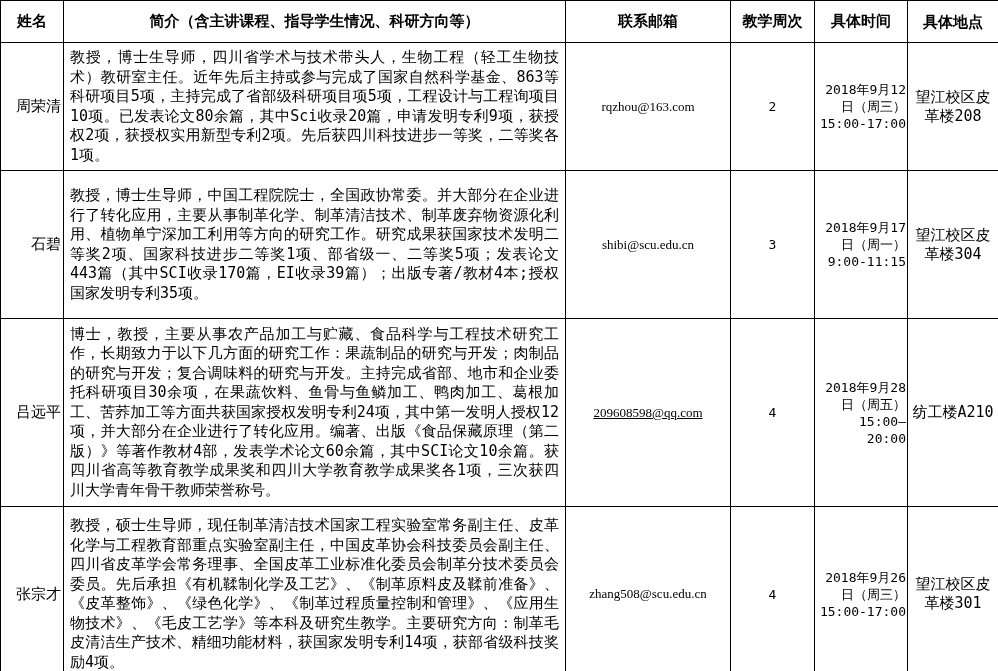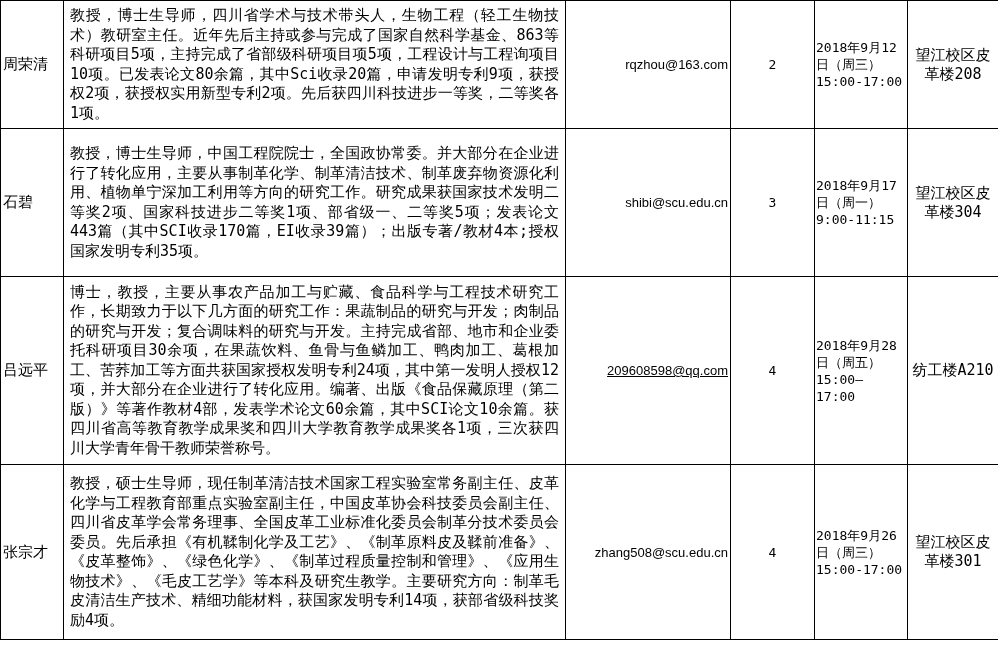--- a/index.html
+++ b/index.html
@@ -36,45 +36,45 @@
   th.loc-head {
     vertical-align: bottom;
     padding-bottom: 1px;
   }
   tr.head-row { height: 42px; }
   tr.r1 { height: 128px; }
   tr.r2 { height: 148px; }
   tr.r3 { height: 188px; }
   tr.r4 { height: 175px; }
   td.name {
-    text-align: left;
+    text-align: right;
     font-size: 15px;
     padding: 0 2px;
   }
   td.intro {
     font-size: 15px;
     line-height: 19.5px;
     text-align: justify;
     padding: 2px 6px;
     font-family: "DejaVu Sans Mono", "DejaVu Sans", sans-serif;
   }
   td.email {
-    text-align: right;
+    text-align: center;
     font-size: 13px;
-    font-family: Liberation Sans, sans-serif;
+    font-family: Liberation Serif, serif;
     padding: 0 2px;
     word-wrap: break-word;
   }
   td.week {
     text-align: center;
     font-size: 13px;
     font-family: "DejaVu Sans Mono", "DejaVu Sans", monospace;
   }
   td.time {
-    text-align: left;
+    text-align: right;
     font-size: 13px;
     line-height: 17px;
     white-space: pre-line;
     font-family: "DejaVu Sans Mono", "DejaVu Sans", monospace;
     padding: 4px 1px;
   }
   td.loc {
     text-align: center;
     font-size: 15px;
     line-height: 19px;
@@ -91,20 +91,28 @@
 <table class="grid">
   <colgroup>
     <col style="width:63px">
     <col style="width:502px">
     <col style="width:165px">
     <col style="width:84px">
     <col style="width:93px">
     <col style="width:91px">
   </colgroup>
   <tbody>
+      <tr class="head-row">
+    <th>姓名</th>
+    <th>简介（含主讲课程、指导学生情况、科研方向等）</th>
+    <th>联系邮箱</th>
+    <th>教学周次</th>
+    <th>具体时间</th>
+    <th class="loc-head">具体地点</th>
+  </tr>
 
   <tr class="r1">
     <td class="name">周荣清</td>
     <td class="intro">教授，博士生导师，四川省学术与技术带头人，生物工程（轻工生物技术）教研室主任。近年先后主持或参与完成了国家自然科学基金、863等科研项目5项，主持完成了省部级科研项目项5项，工程设计与工程询项目10项。已发表论文80余篇，其中Sci收录20篇，申请发明专利9项，获授权2项，获授权实用新型专利2项。先后获四川科技进步一等奖，二等奖各1项。</td>
     <td class="email">rqzhou@163.com</td>
     <td class="week">2</td>
     <td class="time">2018年9月12
 日（周三）
 15:00-17:00</td>
     <td class="loc">望江校区皮革楼208</td>
@@ -124,21 +132,21 @@
   <tr class="r3">
     <td class="name">吕远平</td>
     <td class="intro">博士，教授，主要从事农产品加工与贮藏、食品科学与工程技术研究工作，长期致力于以下几方面的研究工作：果蔬制品的研究与开发；肉制品的研究与开发；复合调味料的研究与开发。主持完成省部、地市和企业委托科研项目30余项，在果蔬饮料、鱼骨与鱼鳞加工、鸭肉加工、葛根加工、苦荞加工等方面共获国家授权发明专利24项，其中第一发明人授权12项，并大部分在企业进行了转化应用。编著、出版《食品保藏原理（第二版）》等著作教材4部，发表学术论文60余篇，其中SCI论文10余篇。获四川省高等教育教学成果奖和四川大学教育教学成果奖各1项，三次获四川大学青年骨干教师荣誉称号。</td>
     <td class="email">
       <span class="underlined">209608598@qq.com</span>
     </td>
     <td class="week">4</td>
     <td class="time">2018年9月28
 日（周五）
 15:00—
-17:00</td>
+20:00</td>
     <td class="loc">纺工楼A210</td>
   </tr>
 
   <tr class="r4">
     <td class="name">张宗才</td>
     <td class="intro">教授，硕士生导师，现任制革清洁技术国家工程实验室常务副主任、皮革化学与工程教育部重点实验室副主任，中国皮革协会科技委员会副主任、四川省皮革学会常务理事、全国皮革工业标准化委员会制革分技术委员会委员。先后承担《有机鞣制化学及工艺》、《制革原料皮及鞣前准备》、《皮革整饰》、《绿色化学》、《制革过程质量控制和管理》、《应用生物技术》、《毛皮工艺学》等本科及研究生教学。主要研究方向：制革毛皮清洁生产技术、精细功能材料，获国家发明专利14项，获部省级科技奖励4项。</td>
     <td class="email">zhang508@scu.edu.cn</td>
     <td class="week">4</td>
     <td class="time">2018年9月26
 日（周三）

